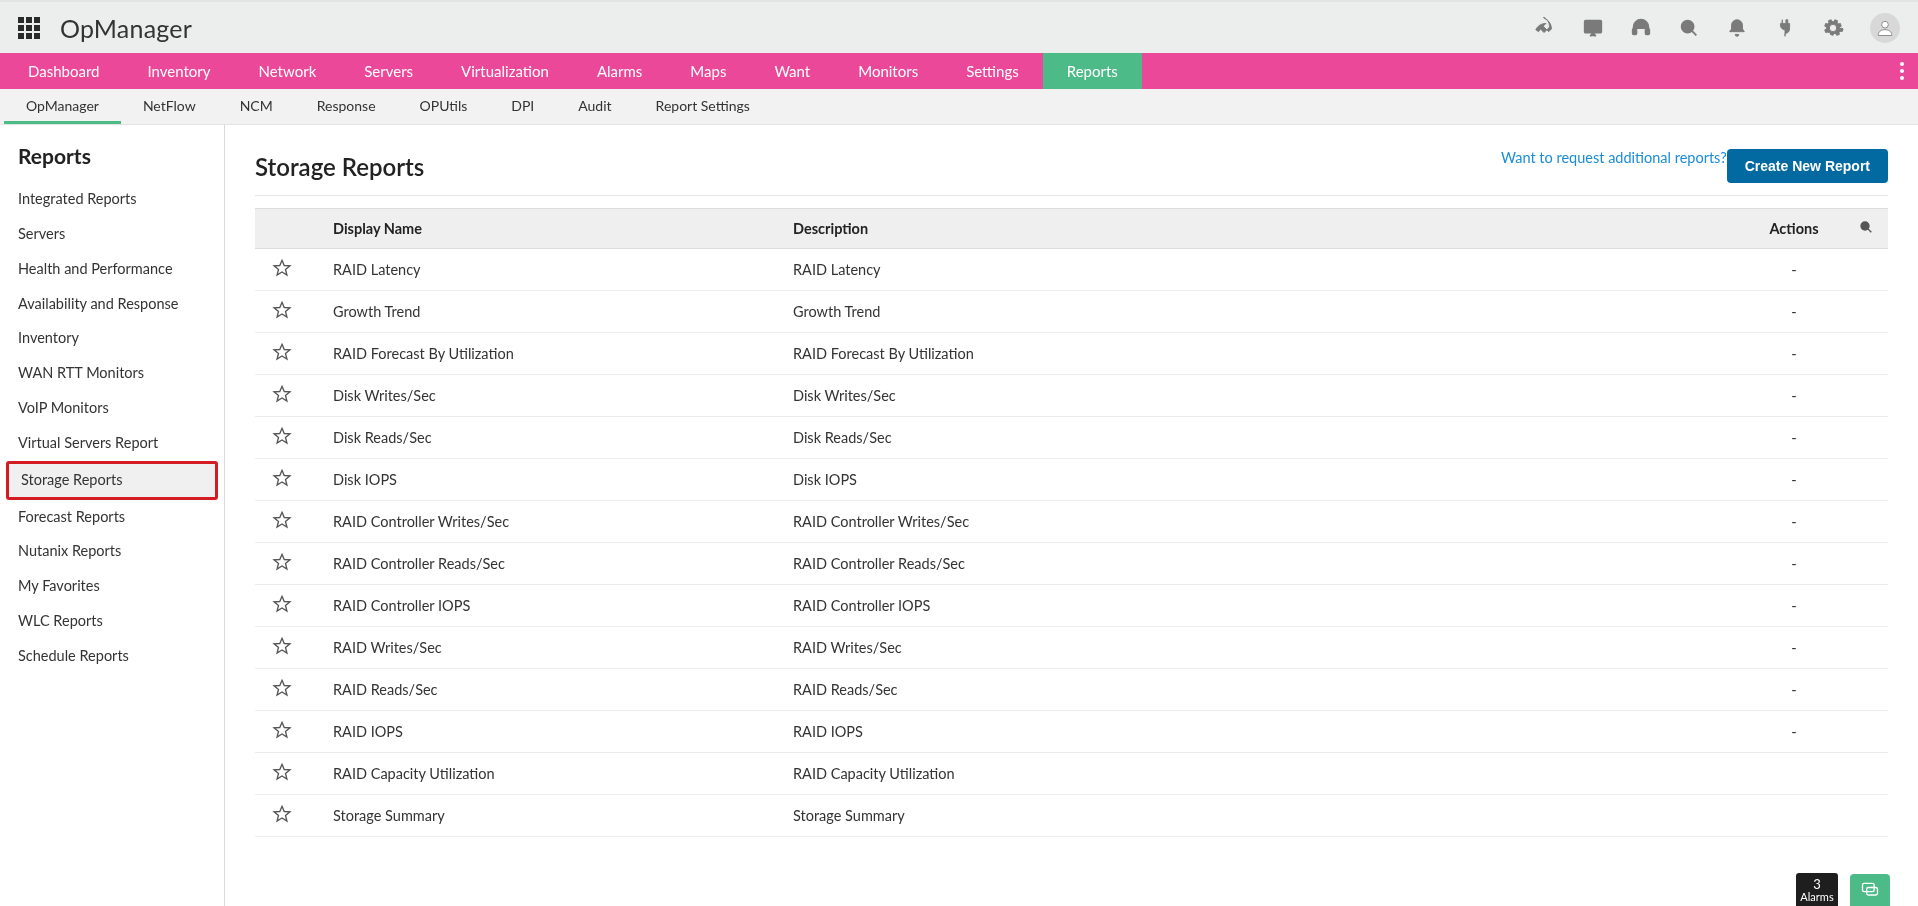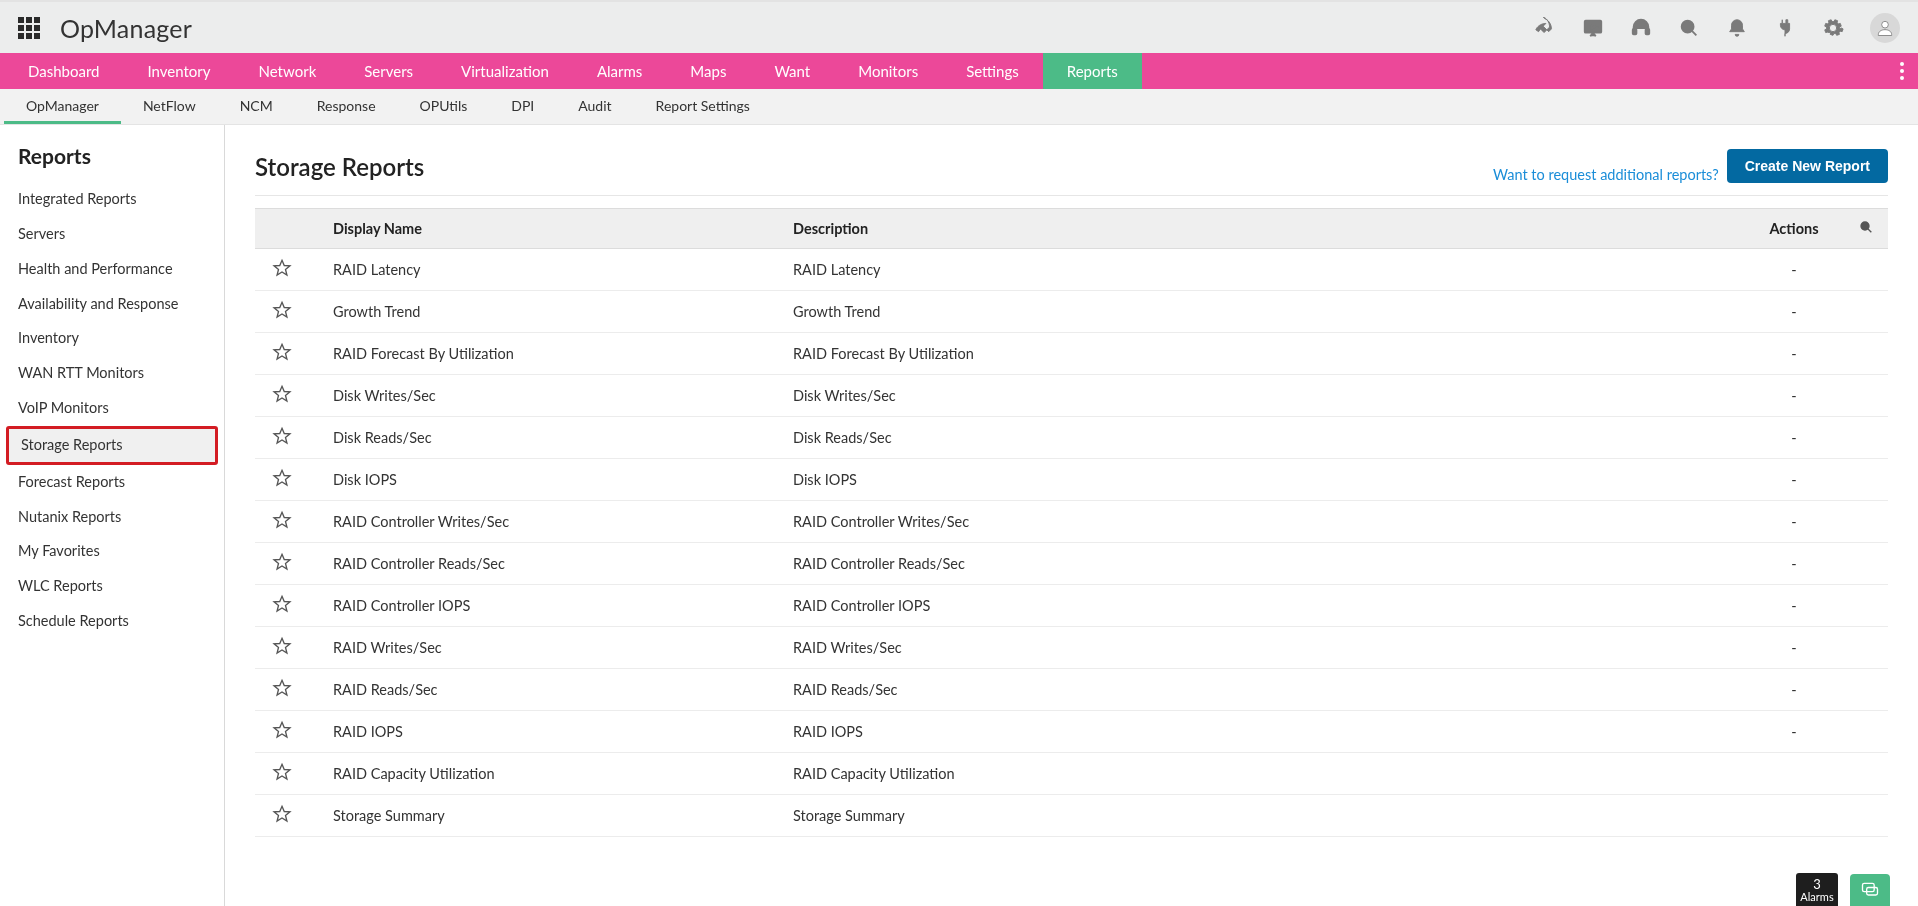--- a/index.html
+++ b/index.html
@@ -156,22 +156,22 @@
     margin-bottom: 0;
   }
   .page-head h1 {
     font-size: 24px;
     font-weight: 600;
     color: #222;
   }
   .page-head .right {
     margin-left: auto;
     display: flex;
-    align-items: flex-end;
-    gap: 8px;
+    align-items: flex-start;
+    gap: 0;
   }
   .request-link {
     color: #1a8dd8;
     font-size: 14.5px;
     cursor: pointer;
   }
   .create-btn {
     background: #0369a1;
     color: #fff;
     border: none;
@@ -359,20 +359,21 @@
   <div class="sidebar">
     <h2>Reports</h2>
     <div id="sidebar-items">
         <div class="sidebar-item">Integrated Reports</div>
         <div class="sidebar-item">Servers</div>
         <div class="sidebar-item">Health and Performance</div>
         <div class="sidebar-item">Availability and Response</div>
         <div class="sidebar-item">Inventory</div>
         <div class="sidebar-item">WAN RTT Monitors</div>
         <div class="sidebar-item">VoIP Monitors</div>
+        <div class="sidebar-item">Virtual Servers Report</div>
         <div class="sidebar-item highlight">Storage Reports</div>
         <div class="sidebar-item">Forecast Reports</div>
         <div class="sidebar-item">Nutanix Reports</div>
         <div class="sidebar-item">My Favorites</div>
         <div class="sidebar-item">WLC Reports</div>
         <div class="sidebar-item">Schedule Reports</div>
       </div>
   </div>
 
   <div class="main">

